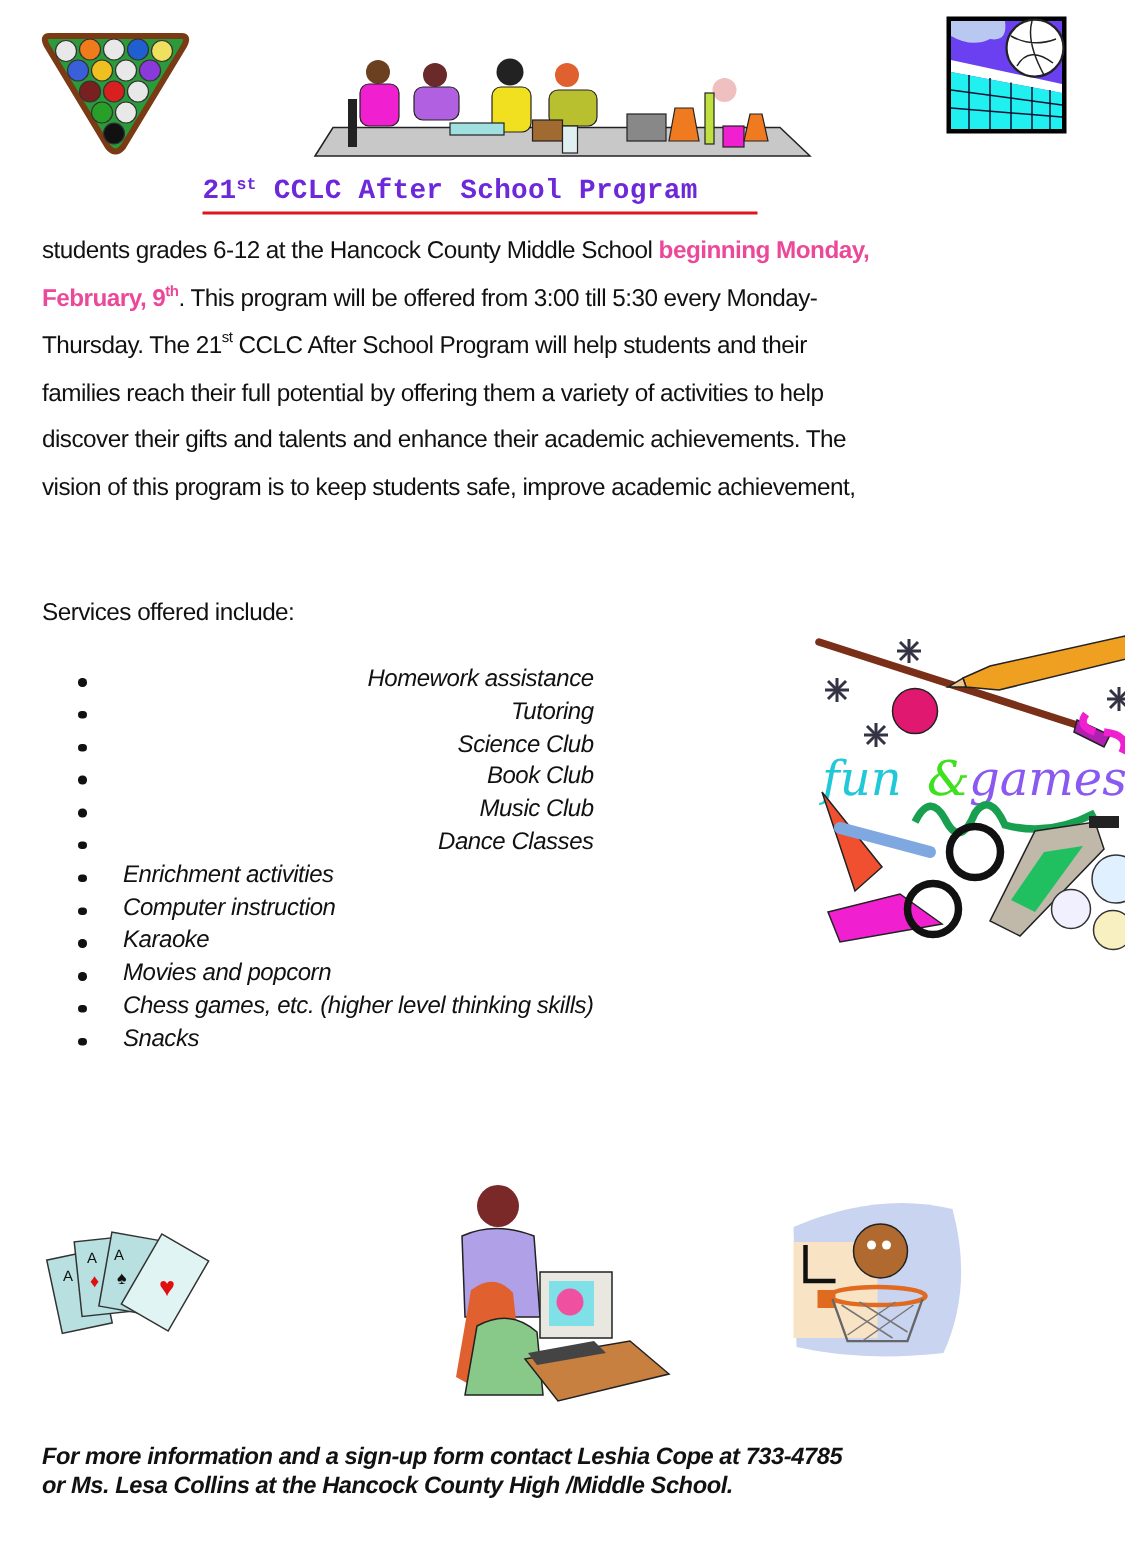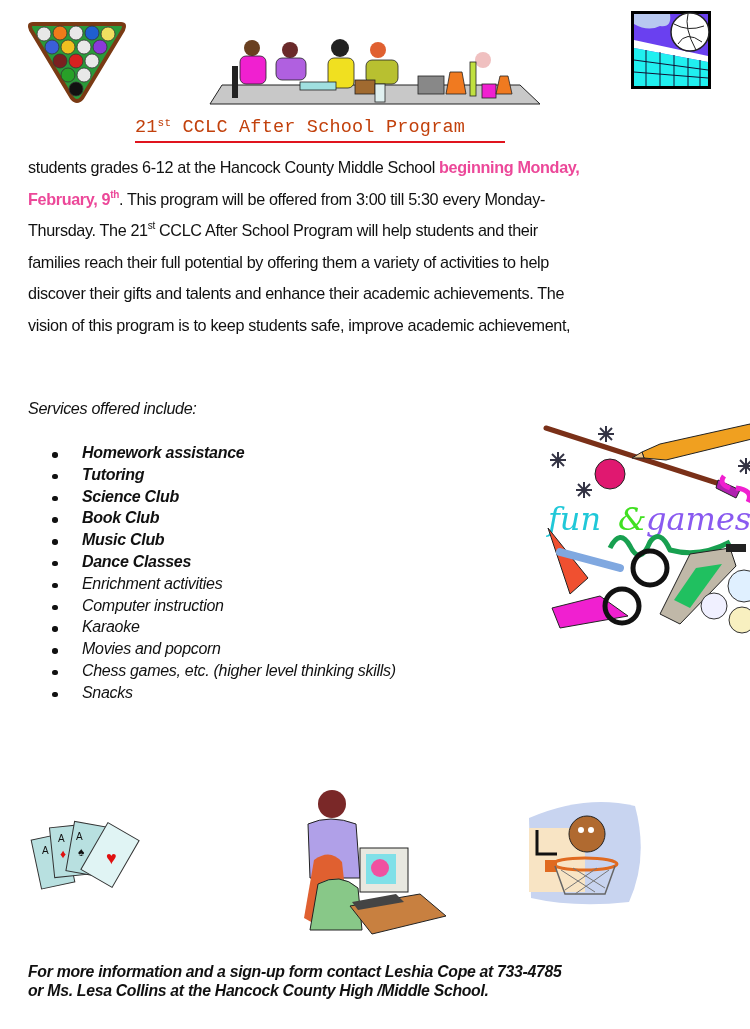--- a/index.html
+++ b/index.html
@@ -2,38 +2,38 @@
 <html><head>
 <meta charset="utf-8">
 <style>
   html, body { margin: 0; padding: 0; background: #ffffff; }
   body { width: 750px; height: 1029px; position: relative; overflow: hidden;
          font-family: "Liberation Sans", sans-serif; color: #111; }
   .abs { position: absolute; }
 
   
   .title { left: 135px; top: 117px; font-family: "Liberation Mono", monospace;
-           font-weight: normal; font-size: 18.5px; color: #c2410c; letter-spacing: 0.2px;
+           font-weight: bold; font-size: 18.5px; color: #6d28d9; letter-spacing: 0.2px;
            white-space: nowrap; }
   .title sup { font-size: 11px; vertical-align: 6px; }
   .title-rule { left: 135px; top: 141px; width: 370px; height: 2px; background: #e0141e; }
 
   
   .para { left: 28px; top: 152px; width: 650px; font-size: 16.2px; line-height: 31.5px;
           letter-spacing: -0.35px; }
   .para .line { display: block; white-space: nowrap; height: 31.5px; }
   .red { color: #ec4899; font-weight: bold; }
   .para sup { font-size: 10px; vertical-align: 7px; line-height: 0; }
-  .services { left: 28px; top: 399px; font-size: 16.2px; font-style: italic; letter-spacing: -0.35px; }
+  .services { left: 28px; top: 399px; font-size: 16.2px; letter-spacing: -0.35px; }
 
   
   .svc-list { left: 52px; top: 444px; margin: 0; padding: 0; list-style: none; }
   .svc-list li { height: 21.8px; font-size: 16px; font-style: italic; position: relative;
                  padding-left: 30px; white-space: nowrap; letter-spacing: -0.3px; }
-  .svc-list li.b { font-weight: bold; }
+  .svc-list li.b { font-weight: normal; text-align: right; }
   .svc-list li .dot { position: absolute; left: 0; top: 8px; width: 5.5px; height: 5.5px;
                       border-radius: 50%; background: #111; }
 
   
   .footer { left: 28px; top: 962px; font-size: 15.8px; font-weight: bold; font-style: italic;
             line-height: 19px; letter-spacing: -0.3px; }
   .footer span { display: block; white-space: nowrap; }
 
   svg { display: block; }
 </style>

